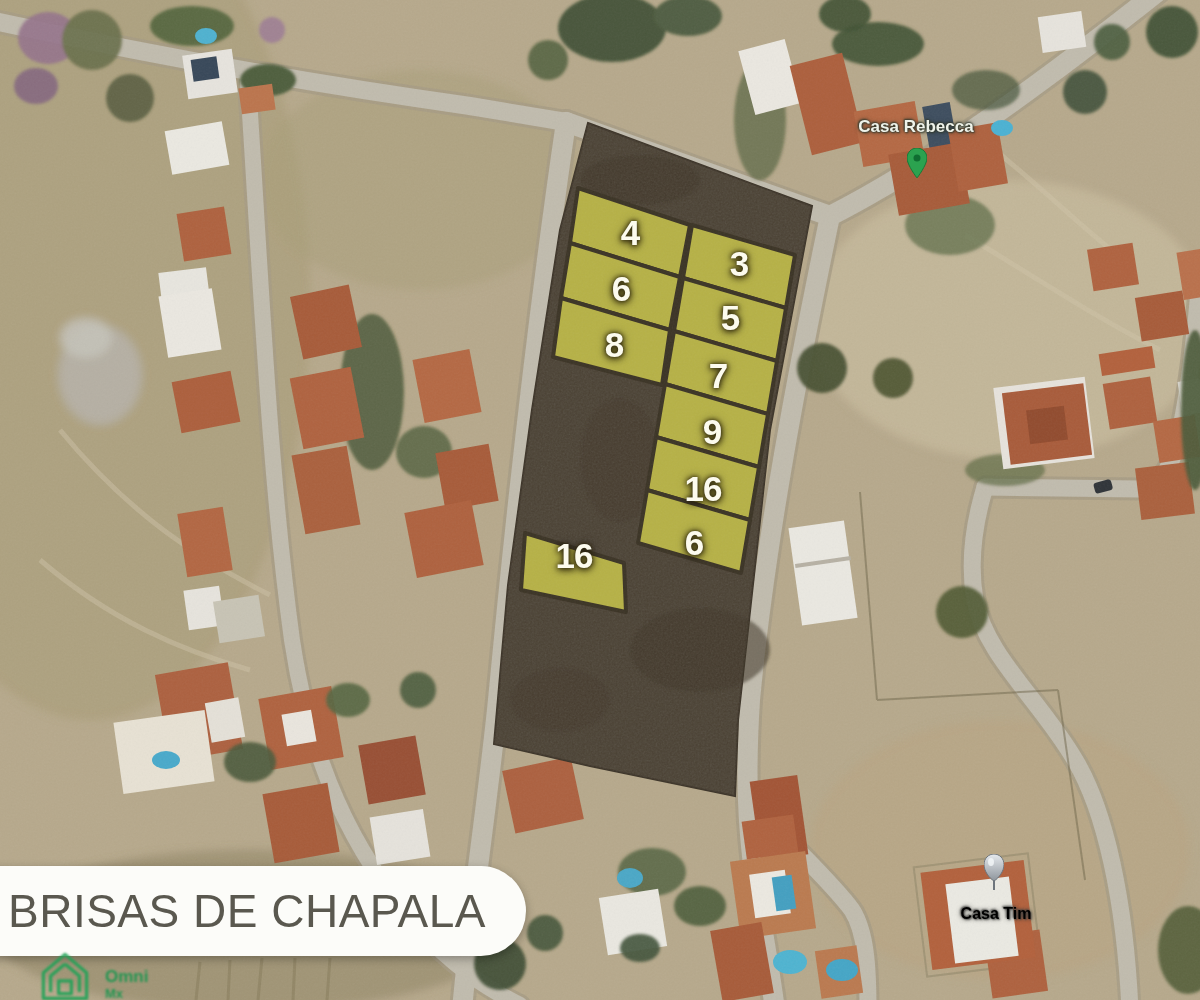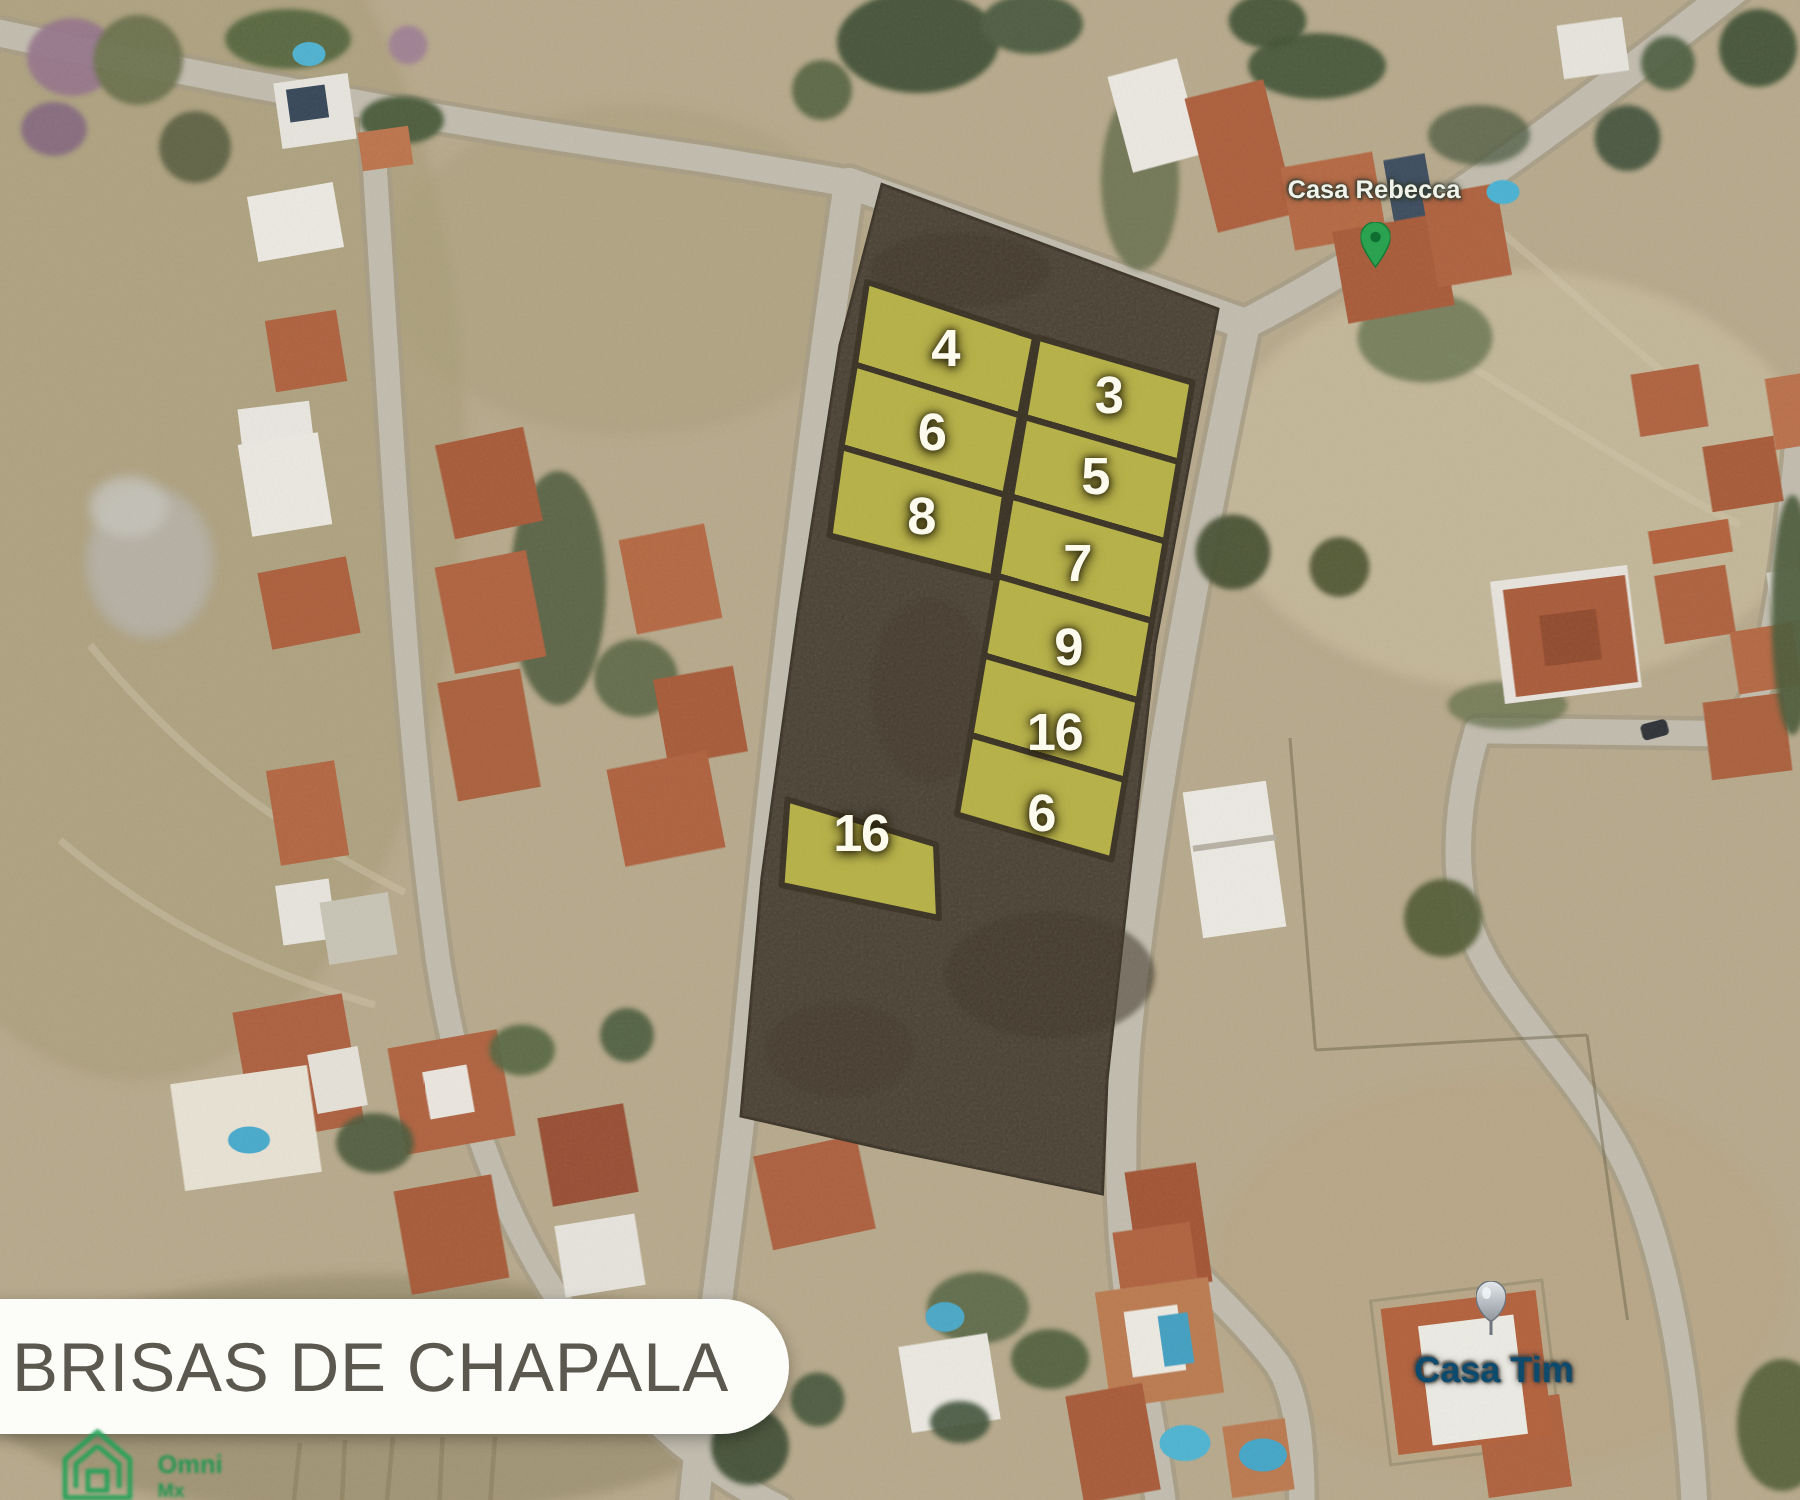--- a/index.html
+++ b/index.html
@@ -10,21 +10,21 @@
   .lot-num{position:absolute;transform:translate(-50%,-50%);
     font-weight:bold;font-size:35px;color:#fcfbee;letter-spacing:-1px;
     text-shadow:0 0 4px rgba(40,33,12,.95),0 2px 7px rgba(40,33,12,.85),0 0 10px rgba(40,33,12,.5);
     pointer-events:none;}
   
   .pin{position:absolute;}
   .pin-label{position:absolute;transform:translate(-50%,-50%);white-space:nowrap;
     font-weight:bold;font-size:17px;color:#eff3ea;
     text-shadow:-1px -1px 2px rgba(55,62,50,.9),1px 1px 2px rgba(55,62,50,.9),
                  0 0 5px rgba(45,52,40,.85),0 0 2px rgba(45,52,40,.9);}
-  .pin-label.tim{color:#0c4a6e;font-size:24px;
+  .pin-label.tim{color:#000000;font-size:16px;
     text-shadow:-1px -1px 2px rgba(70,70,68,.9),1px 1px 2px rgba(70,70,68,.9),0 0 5px rgba(60,60,58,.9);}
   
   .banner{position:absolute;left:-30px;top:866px;width:556px;height:90px;
     background:#fcfcf9;border-radius:0 46px 46px 0;
     box-shadow:0 3px 10px rgba(0,0,0,.30);
     display:flex;align-items:center;padding-left:38px;box-sizing:border-box;}
   .banner-title{font-weight:normal;font-size:46px;letter-spacing:.5px;
     color:rgba(72,70,60,.9);white-space:nowrap;}
   
   .watermark{position:absolute;left:34px;top:952px;display:flex;gap:9px;

